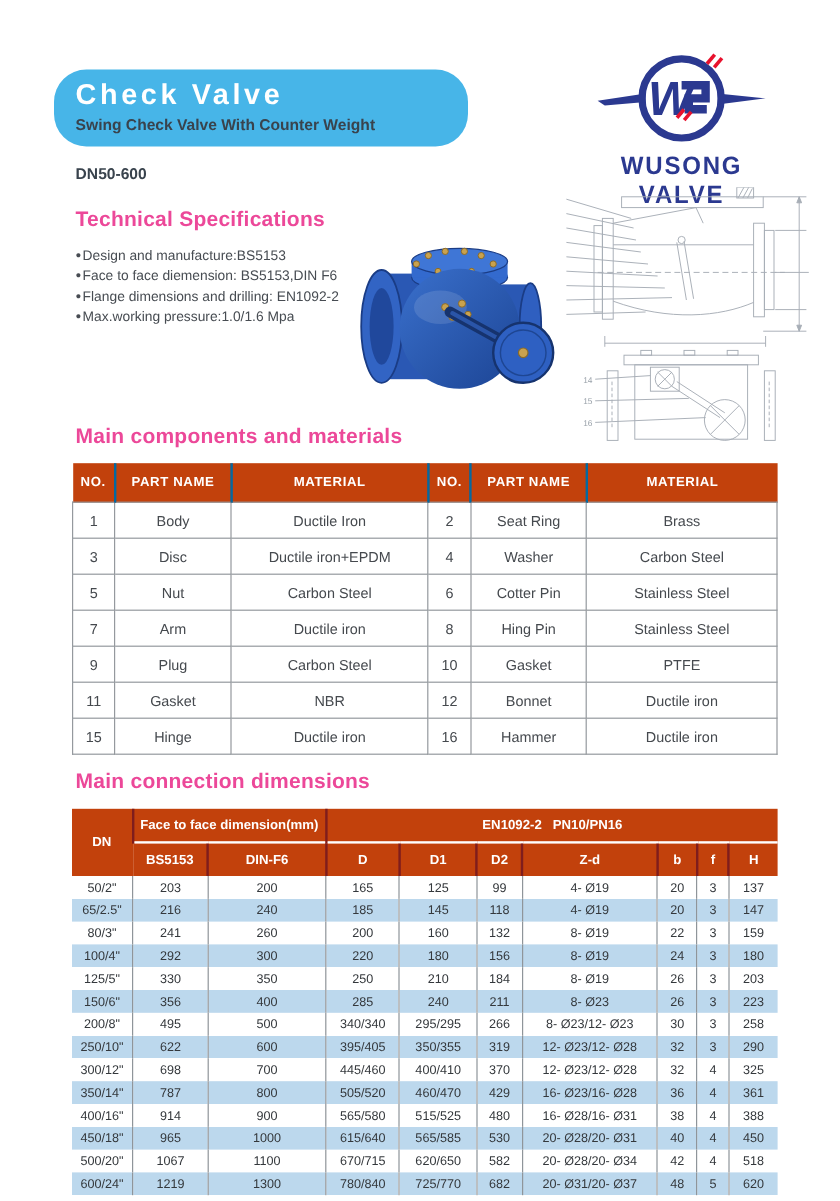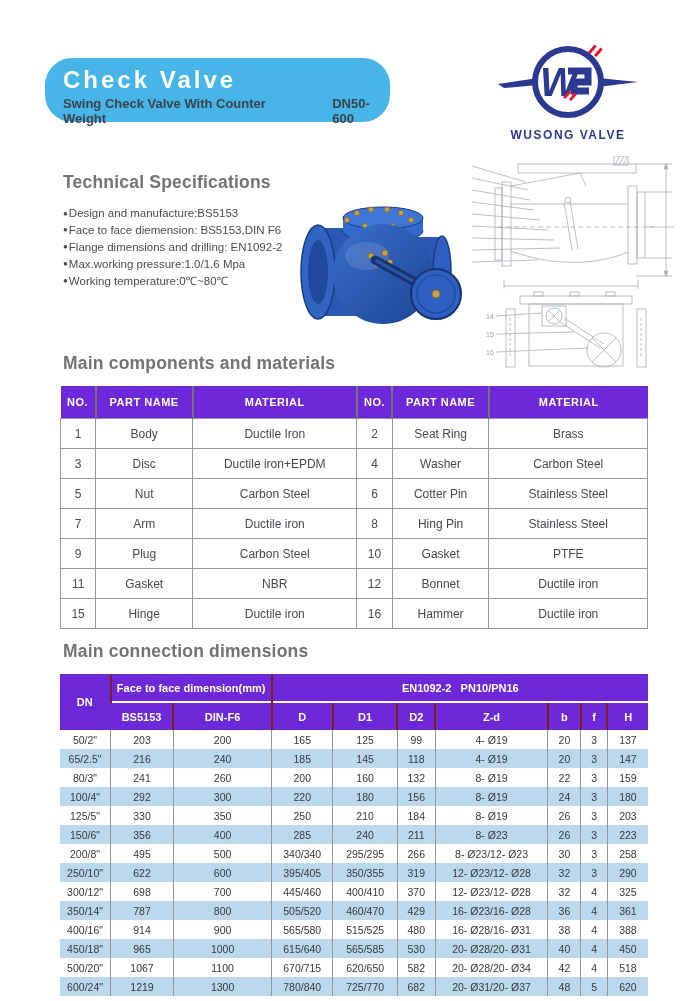--- a/index.html
+++ b/index.html
@@ -2,40 +2,40 @@
 <html><head>
 <meta charset="utf-8">
 <style>
   html,body{margin:0;padding:0;background:#ffffff;}
   body{width:700px;height:1001px;position:relative;font-family:"Liberation Sans",sans-serif;-webkit-font-smoothing:antialiased;}
   .abs{position:absolute;}
 
   
   .header-bar{left:45px;top:58px;width:345px;height:64px;background:#47B5E8;color:#fff;box-sizing:border-box;padding:9px 0 16px 18px;border-radius:27px;}
   .header-title{font-size:24px;font-weight:bold;letter-spacing:3px;line-height:26px;}
-  .header-sub{margin-top:3px;font-size:13px;font-weight:bold;color:#39434d;display:flex;gap:26px;}
+  .header-sub{margin-top:3px;font-size:13px;font-weight:bold;color:#39434d;display:flex;gap:26px;flex-direction:column;}
 
   
   .logo-wrap{left:494px;top:38px;width:148px;text-align:center;}
-  .logo-text{margin-top:2px;font-size:12px;font-weight:800;letter-spacing:1.5px;color:#2B3990;transform:scaleY(1.05);}
-
-  
-  .sec-title{color:#737373;font-size:17.5px;font-weight:600;letter-spacing:.2px;}
+  .logo-text{margin-top:2px;font-size:20px;font-weight:800;letter-spacing:1.5px;color:#2B3990;transform:scaleY(1.05);}
+
+  
+  .sec-title{color:#ec4899;font-size:17.5px;font-weight:600;letter-spacing:.2px;}
 
   
   .bullets{left:63px;top:205px;width:250px;}
   .bullet-line{font-size:11.5px;color:#474c52;line-height:16.4px;white-space:nowrap;}
   .bullet-dot{font-size:8px;vertical-align:1.5px;margin-right:1px;}
 
   
   table{border-collapse:collapse;table-layout:fixed;width:588px;}
-  th{background:#6d28d9;color:#fff;font-weight:600;}
-
-  
-  .comp-table th{height:30px;font-size:11px;letter-spacing:.5px;border-left:2px solid #737373;}
+  th{background:#c2410c;color:#fff;font-weight:600;}
+
+  
+  .comp-table th{height:30px;font-size:11px;letter-spacing:.5px;border-left:2px solid #0369a1;}
   .comp-table th:first-child{border-left:none;}
   .comp-table td{height:27px;font-size:12px;color:#45494e;text-align:center;border:1px solid #95999e;background:#fff;}
   .comp-table tr td:first-child{border-left:1px solid #95999e;}
 
   
   .dim-table th{font-size:11px;border-left:2px solid #7f1d1d;border-top:2px solid #fff;}
   .dim-table th.no-top{border-top:none;}
   .dim-table th:first-child{border-left:none;}
   .dim-table .grp-row th{height:25px;}
   .dim-table .sub-row th{height:25px;}
@@ -77,21 +77,20 @@
   <div class="logo-text">WUSONG VALVE</div>
 </div>
 
 <div class="abs sec-title" style="left:63px;top:172px;">Technical Specifications</div>
 
 <div class="abs bullets">
   <div class="bullet-line"><span class="bullet-dot">●</span><span>Design and manufacture:BS5153</span></div>
   <div class="bullet-line"><span class="bullet-dot">●</span><span>Face to face diemension: BS5153,DIN F6</span></div>
   <div class="bullet-line"><span class="bullet-dot">●</span><span>Flange dimensions and drilling: EN1092-2</span></div>
   <div class="bullet-line"><span class="bullet-dot">●</span><span>Max.working pressure:1.0/1.6 Mpa</span></div>
-  <div class="bullet-line"><span class="bullet-dot">●</span><span>Working temperature:0℃~80℃</span></div>
 </div>
 
 <svg class="abs" style="left:295px;top:190px;" width="168" height="142" viewBox="0 0 168 142">
   <defs>
     <linearGradient id="bodyGrad" x1="0" y1="0" x2="1" y2="1">
       <stop offset="0" stop-color="#3a70cc"></stop>
       <stop offset="1" stop-color="#1c4494"></stop>
     </linearGradient>
   </defs>
 

